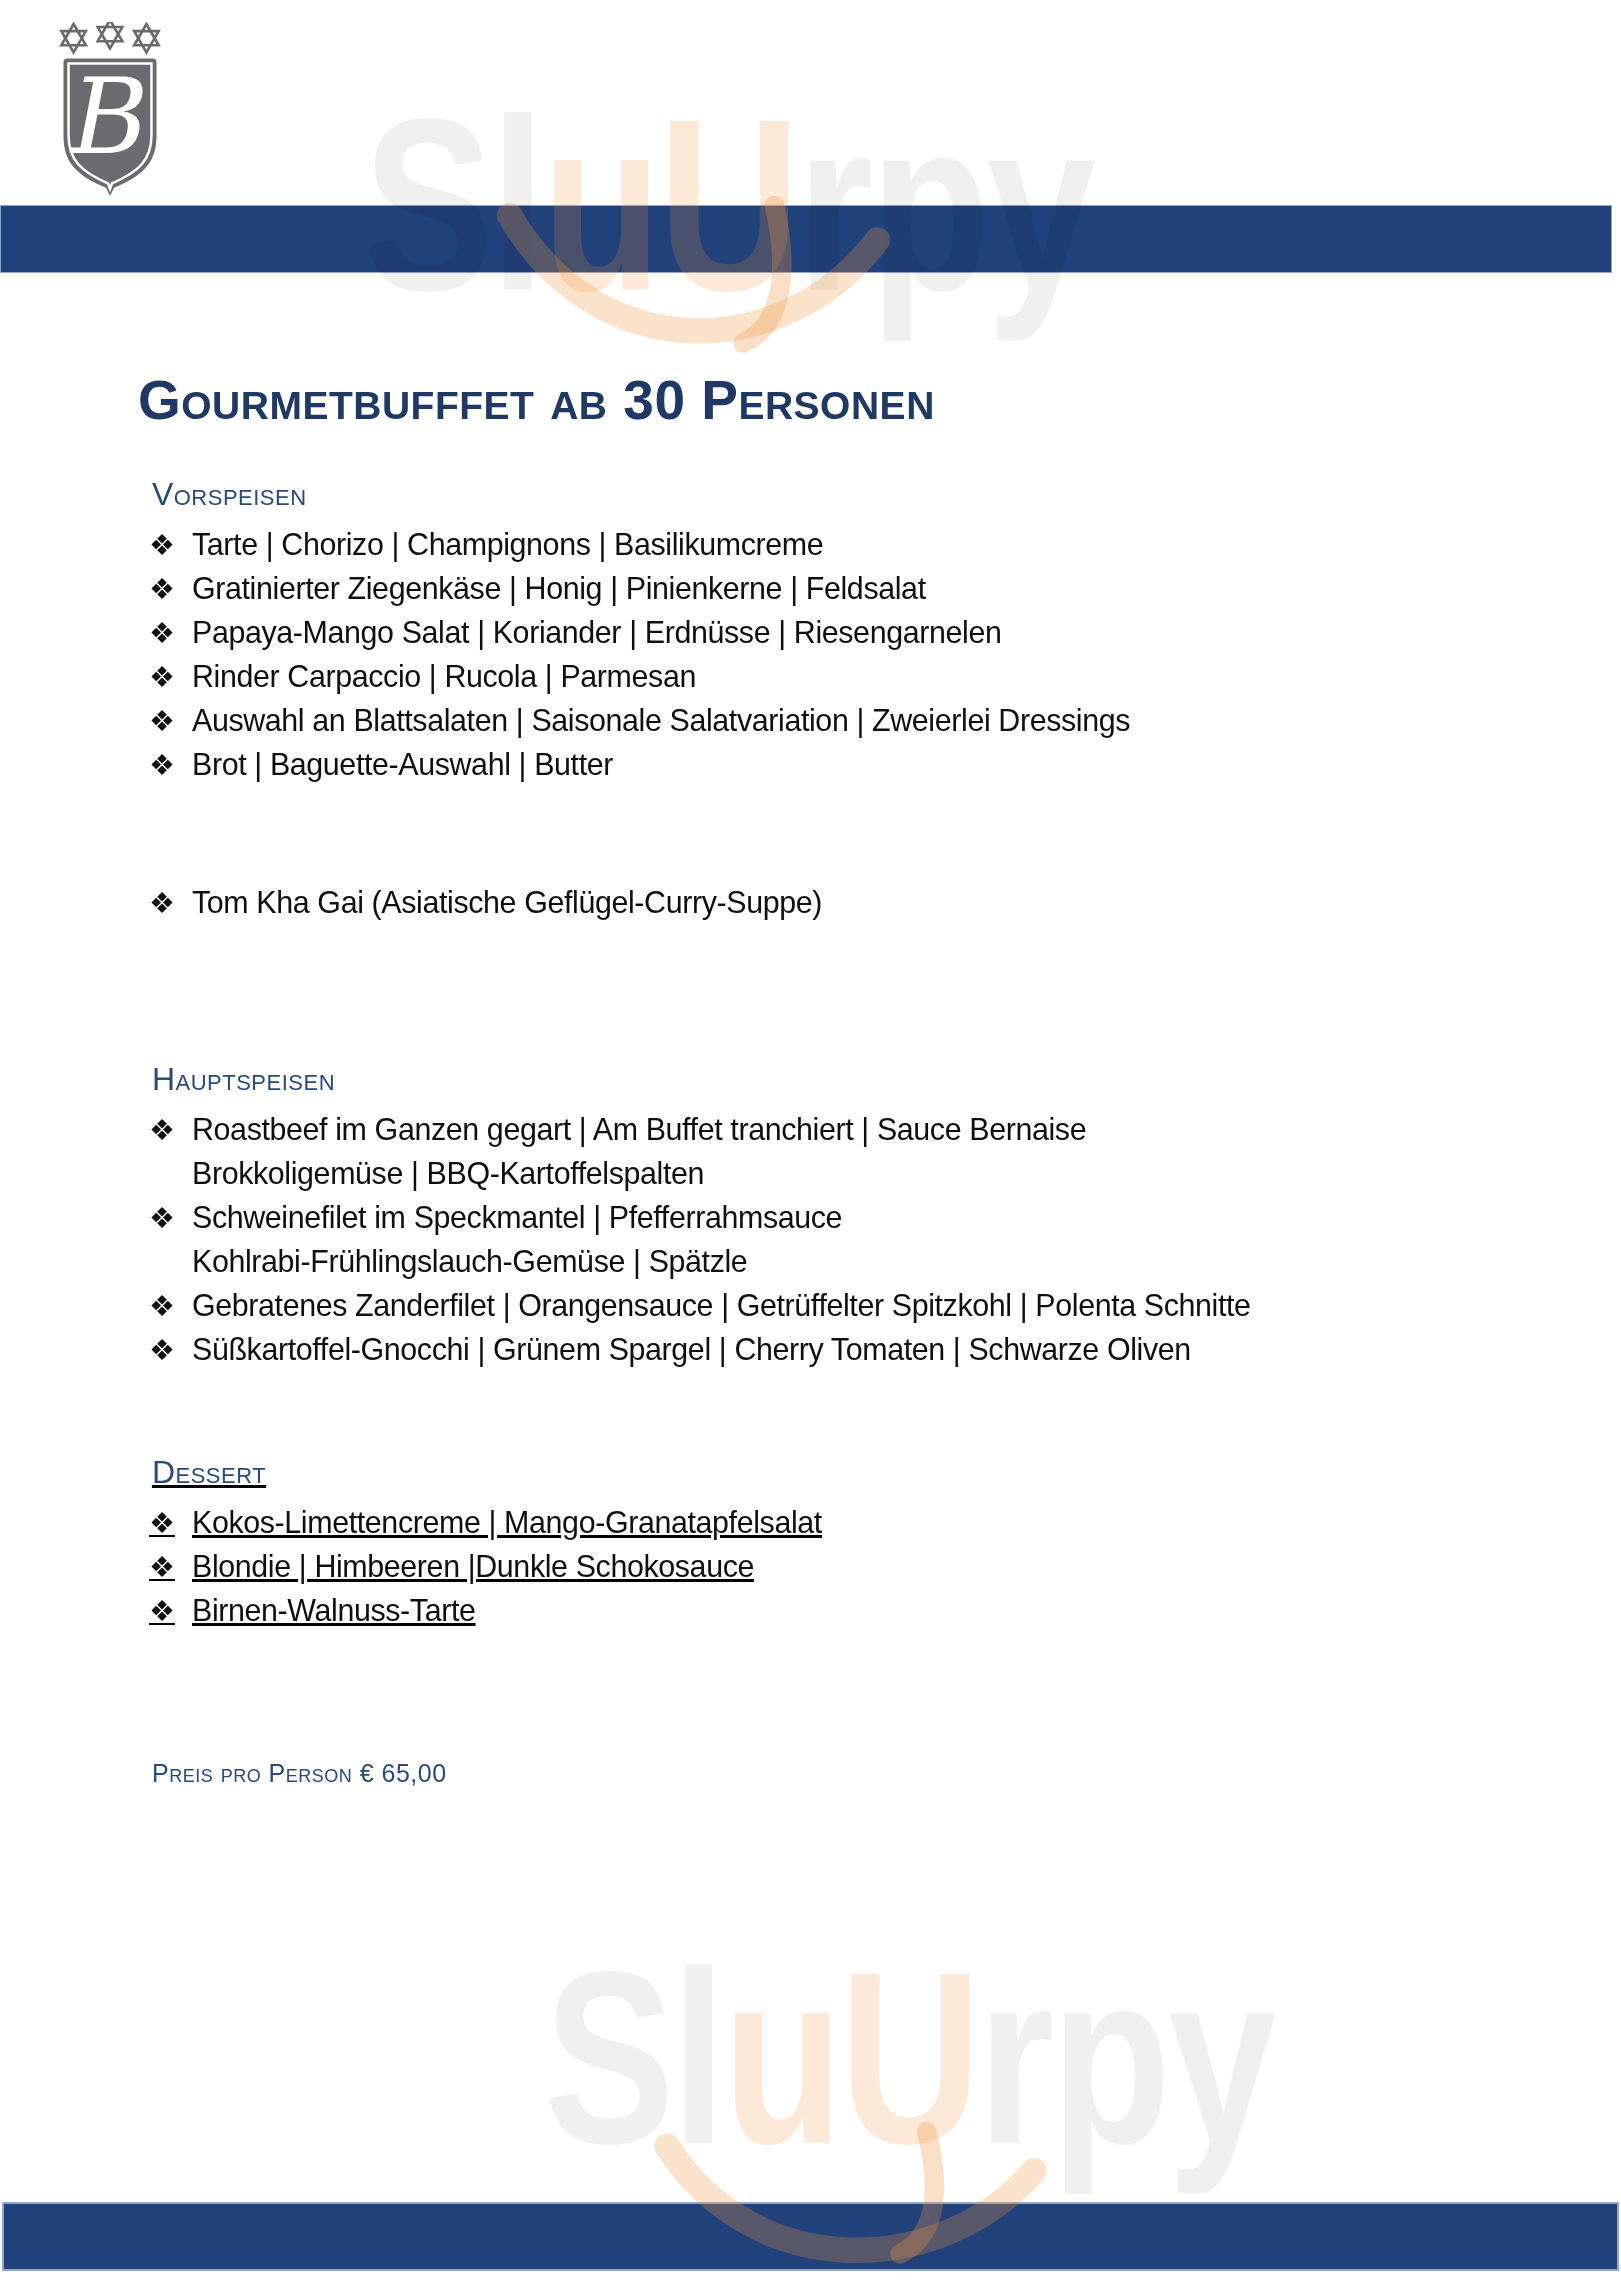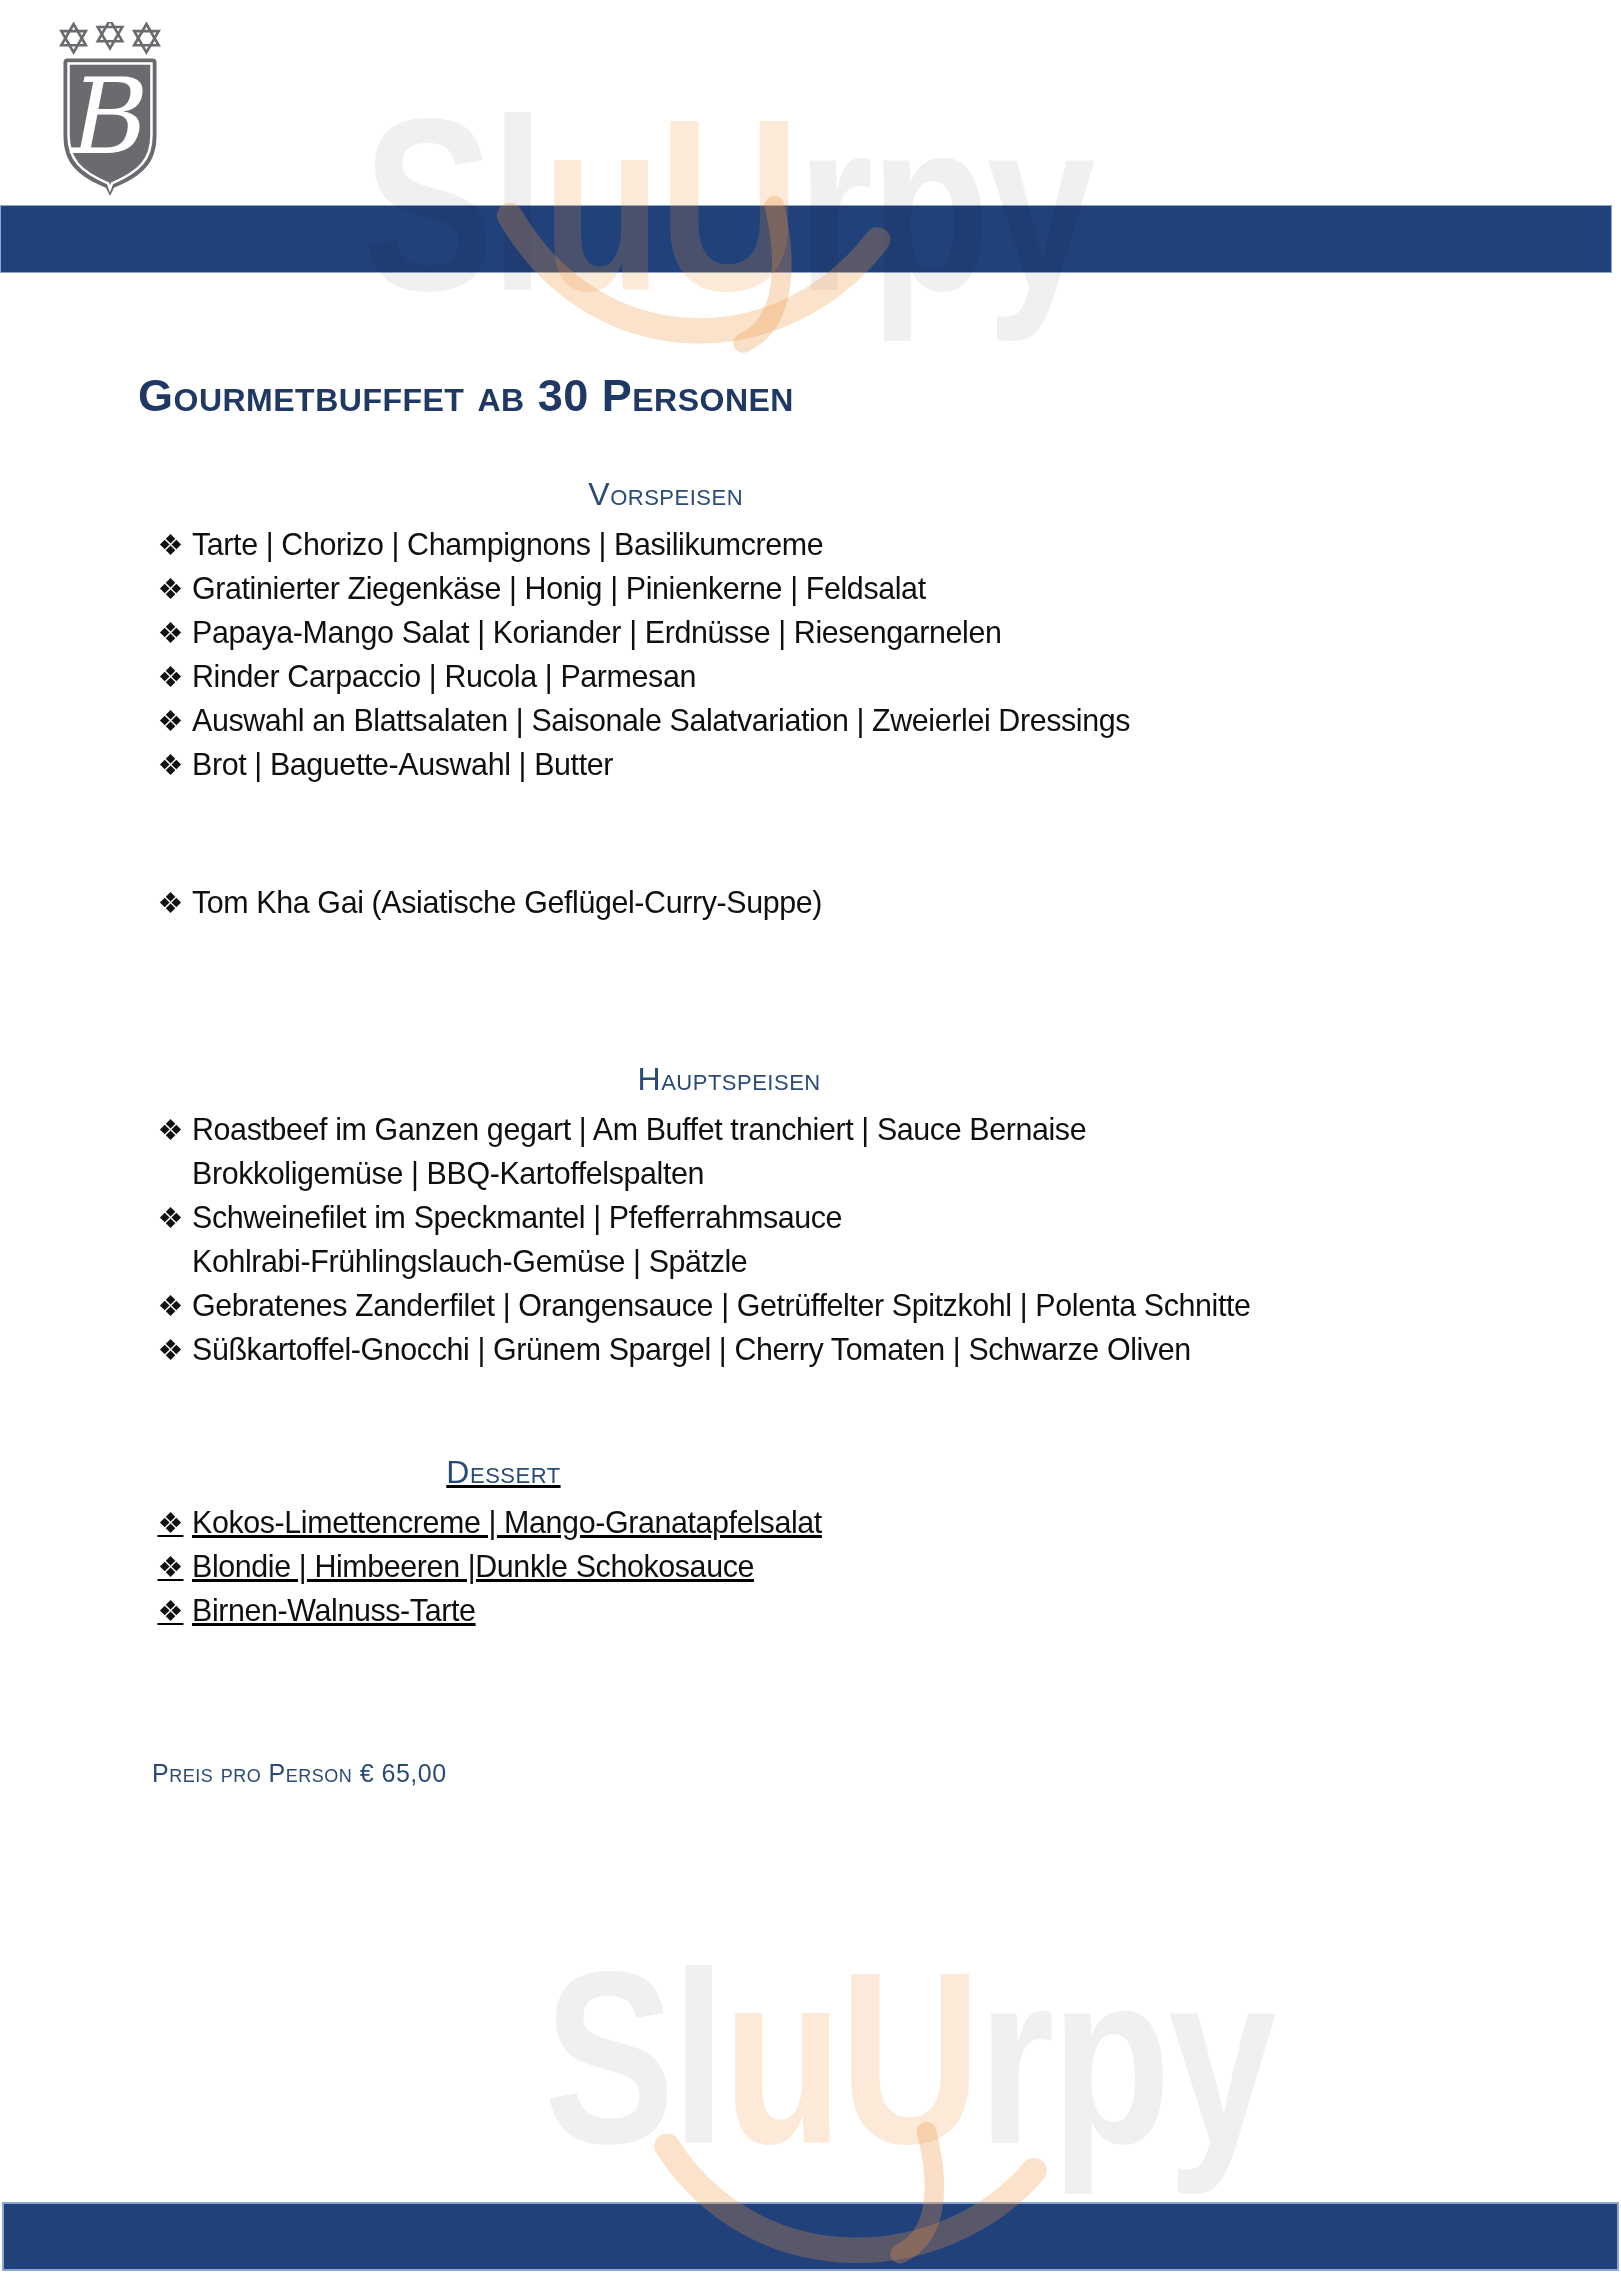--- a/index.html
+++ b/index.html
@@ -16,26 +16,26 @@
   .bottombar{
     position:absolute;top:2202px;left:2px;width:1613px;height:65px;
     background:var(--bar-navy,#21417B);border:2px solid var(--bar-border,#8FA6CE);
     z-index:1;
   }
   
   .logo{position:absolute;left:52px;top:21.6px;z-index:2;}
   
   .title{
     position:absolute;left:138px;top:373px;z-index:2;
-    font-size:45px;line-height:1;font-weight:700;
+    font-size:55px;line-height:1;font-weight:700;
     font-variant:small-caps;color:var(--title-navy,#1F3864);
     white-space:nowrap;letter-spacing:0.5px;
   }
   
-  .section{position:absolute;left:149px;z-index:2;text-align:center;}
+  .section{position:absolute;left:149px;z-index:2;}
   #sec-vorspeisen{top:478px;}
   #sec-suppe{top:880px;}
   #sec-hauptspeisen{top:1063px;}
   #sec-dessert{top:1456px;text-decoration:underline;}
   .heading{
     font-size:32px;line-height:1;font-variant:small-caps;
     color:var(--heading-navy,#2A4A78);margin:0 0 11.8px 2.9px;
     letter-spacing:0.5px;white-space:nowrap;
   }
   .rows{display:block;}

